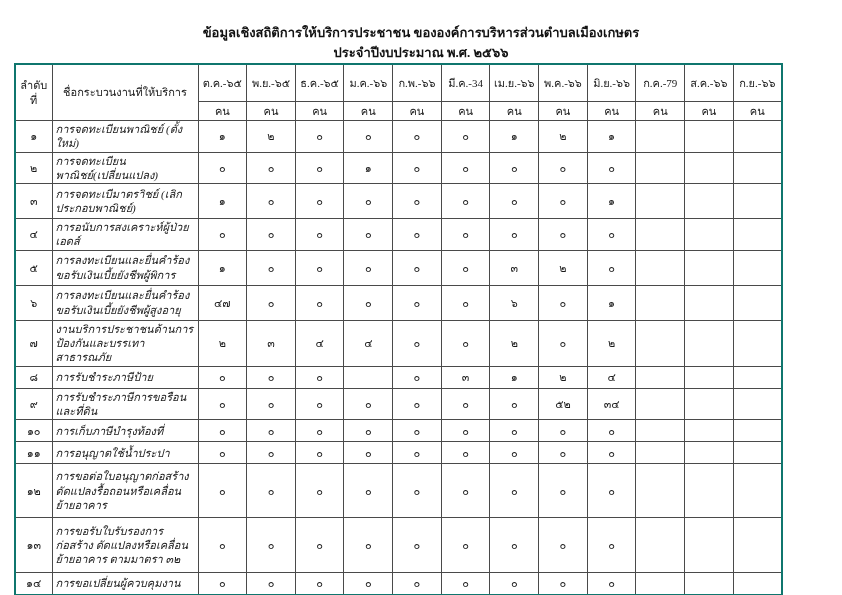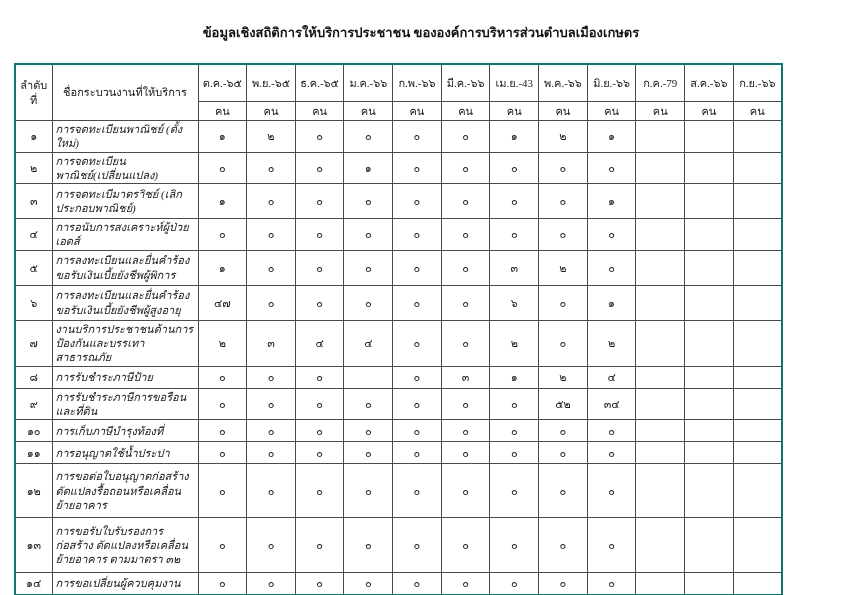--- a/index.html
+++ b/index.html
@@ -30,20 +30,21 @@
   table.stats td.name{text-align:left;vertical-align:middle;word-break:break-word;font-style:italic;}
   table.stats tr.month-row th{height:34px;}
   table.stats tr.unit-row th{height:16px;}
   table.stats tbody tr{border-top:1.5px solid #333;}
 </style>
 </head>
 <body>
 
 <div class="page">
   <div class="title line1">ข้อมูลเชิงสถิติการให้บริการประชาชน ขององค์การบริหารส่วนตำบลเมืองเกษตร</div>
+  <div class="title line2">ประจำปีงบประมาณ พ.ศ. ๒๕๖๖</div>
 
   <table class="stats">
     <colgroup id="cols">
         <col style="width: 37px;">
         <col style="width: 146px;">
         <col style="width: 48.66px;">
         <col style="width: 48.66px;">
         <col style="width: 48.66px;">
         <col style="width: 48.66px;">
         <col style="width: 48.66px;">
@@ -57,22 +58,22 @@
       </colgroup>
     <thead id="thead">
         <tr class="month-row">
           <th rowspan="2">ลำดับที่</th>
           <th rowspan="2">ชื่อกระบวนงานที่ให้บริการ</th>
           <th>ต.ค.-๖๕</th>
           <th>พ.ย.-๖๕</th>
           <th>ธ.ค.-๖๕</th>
           <th>ม.ค.-๖๖</th>
           <th>ก.พ.-๖๖</th>
-          <th>มี.ค.-๖๖</th>
-          <th>เม.ย.-43</th>
+          <th>มี.ค.-34</th>
+          <th>เม.ย.-๖๖</th>
           <th>พ.ค.-๖๖</th>
           <th>มิ.ย.-๖๖</th>
           <th>ก.ค.-79</th>
           <th>ส.ค.-๖๖</th>
           <th>ก.ย.-๖๖</th>
         </tr>
         <tr class="unit-row">
           <th>คน</th>
           <th>คน</th>
           <th>คน</th>

